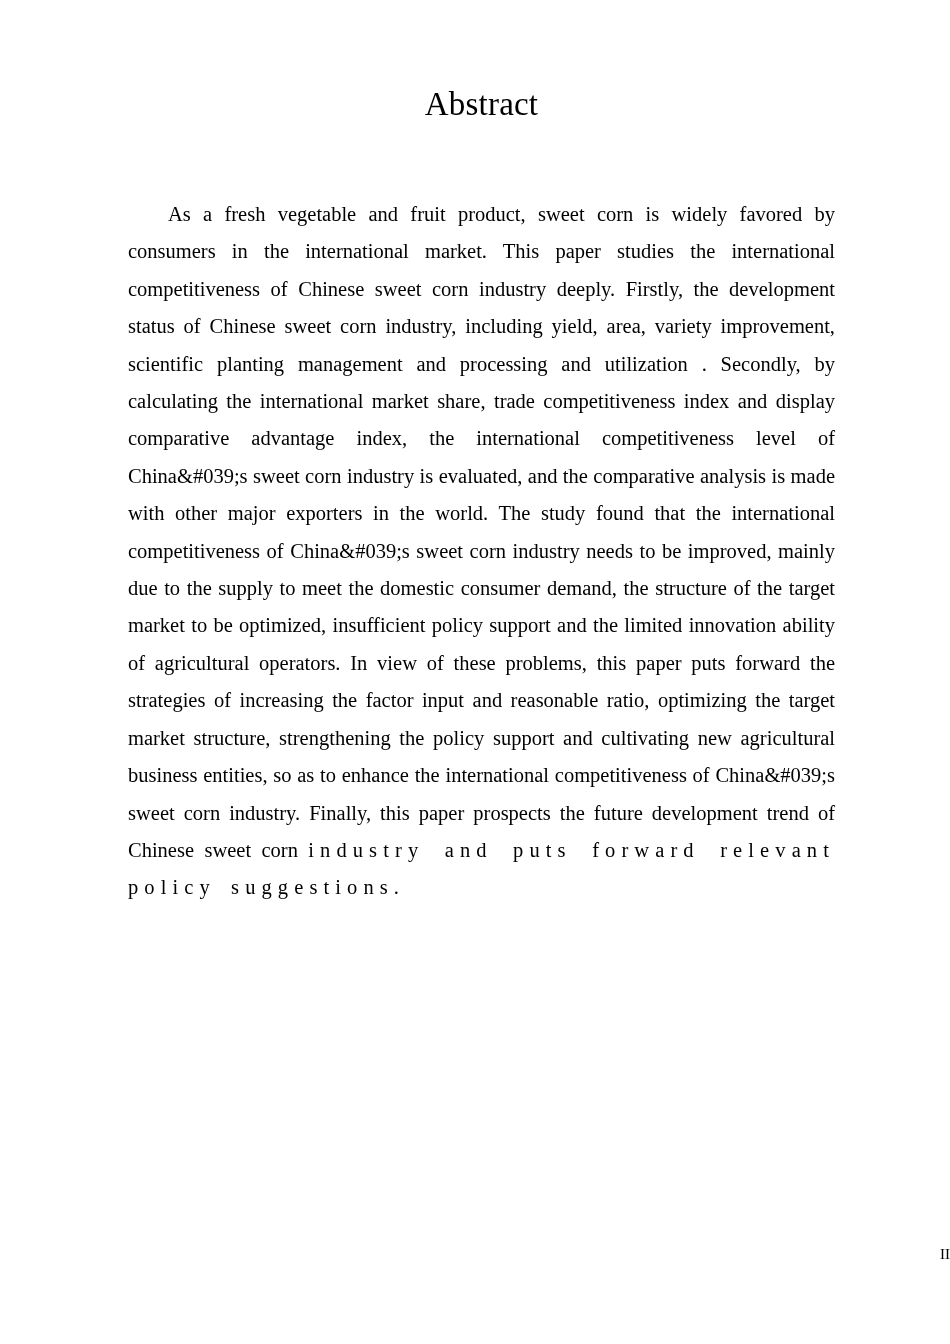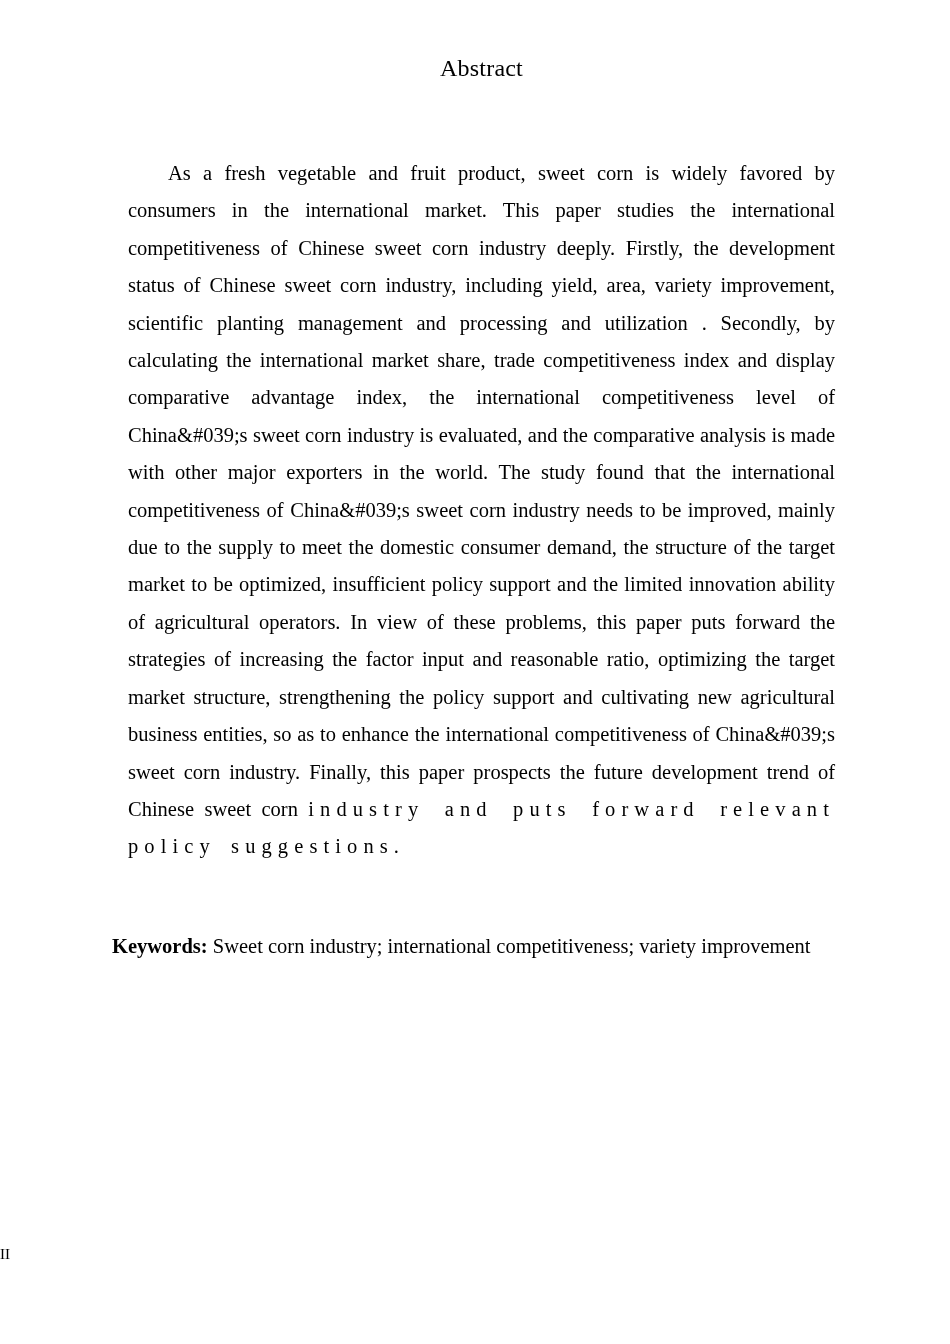--- a/index.html
+++ b/index.html
@@ -20,24 +20,24 @@
     box-sizing: border-box;
   }
   .content {
     position: absolute;
     left: 112px;
     top: 0;
     width: 739px;
   }
   .doc-title {
     text-align: center;
-    font-size: 24px;
+    font-size: 33px;
     line-height: 1;
     margin: 0;
-    padding-top: 56px;
+    padding-top: 88px;
     font-weight: normal;
     letter-spacing: 0.2px;
   }
   .abstract-body {
     margin: 16px;
     padding-top: 59px;
     font-size: 20.5px;
     line-height: 37.4px;
     text-align: justify;
     text-justify: inter-word;
@@ -57,35 +57,34 @@
     text-align: left;
   }
   .keywords-label {
     font-weight: bold;
   }
   .page-number {
     position: absolute;
     left: 0;
     right: 0;
     top: 1247px;
-    text-align: left;
+    text-align: right;
     font-size: 15px;
     line-height: 1;
   }
 </style>
 </head>
 <body>
 
 <div class="page">
 
   <div class="content">
 
     <h1 class="doc-title">Abstract</h1>
 
     <p class="abstract-body"><span>As a fresh vegetable and fruit product, sweet corn is widely favored by consumers in the international market. This paper studies the international competitiveness of Chinese sweet corn industry deeply. Firstly, the development status of Chinese sweet corn industry, including yield, area, variety improvement, scientific planting management and processing and utilization . Secondly, by calculating the international market share, trade competitiveness index and display comparative advantage index, the international competitiveness level of China&amp;#039;s sweet corn industry is evaluated, and the comparative analysis is made with other major exporters in the world. The study found that the international competitiveness of China&amp;#039;s sweet corn industry needs to be improved, mainly due to the supply to meet the domestic consumer demand, the structure of the target market to be optimized, insufficient policy support and the limited innovation ability of agricultural operators. In view of these problems, this paper puts forward the strategies of increasing the factor input and reasonable ratio, optimizing the target market structure, strengthening the policy support and cultivating new agricultural business entities, so as to enhance the international competitiveness of China&amp;#039;s sweet corn industry. Finally, this paper prospects the future development trend of Chinese sweet corn </span><span class="tracked">industry and puts forward relevant policy suggestions.</span></p>
 
-    <p class="keywords"><span class="keywords-label">Keywords:</span><span> Sweet corn industry; international competitiveness; variety improvement</span></p>
 
   </div>
 
   <div class="page-number">II</div>
 
 </div>
 
 </body></html>

